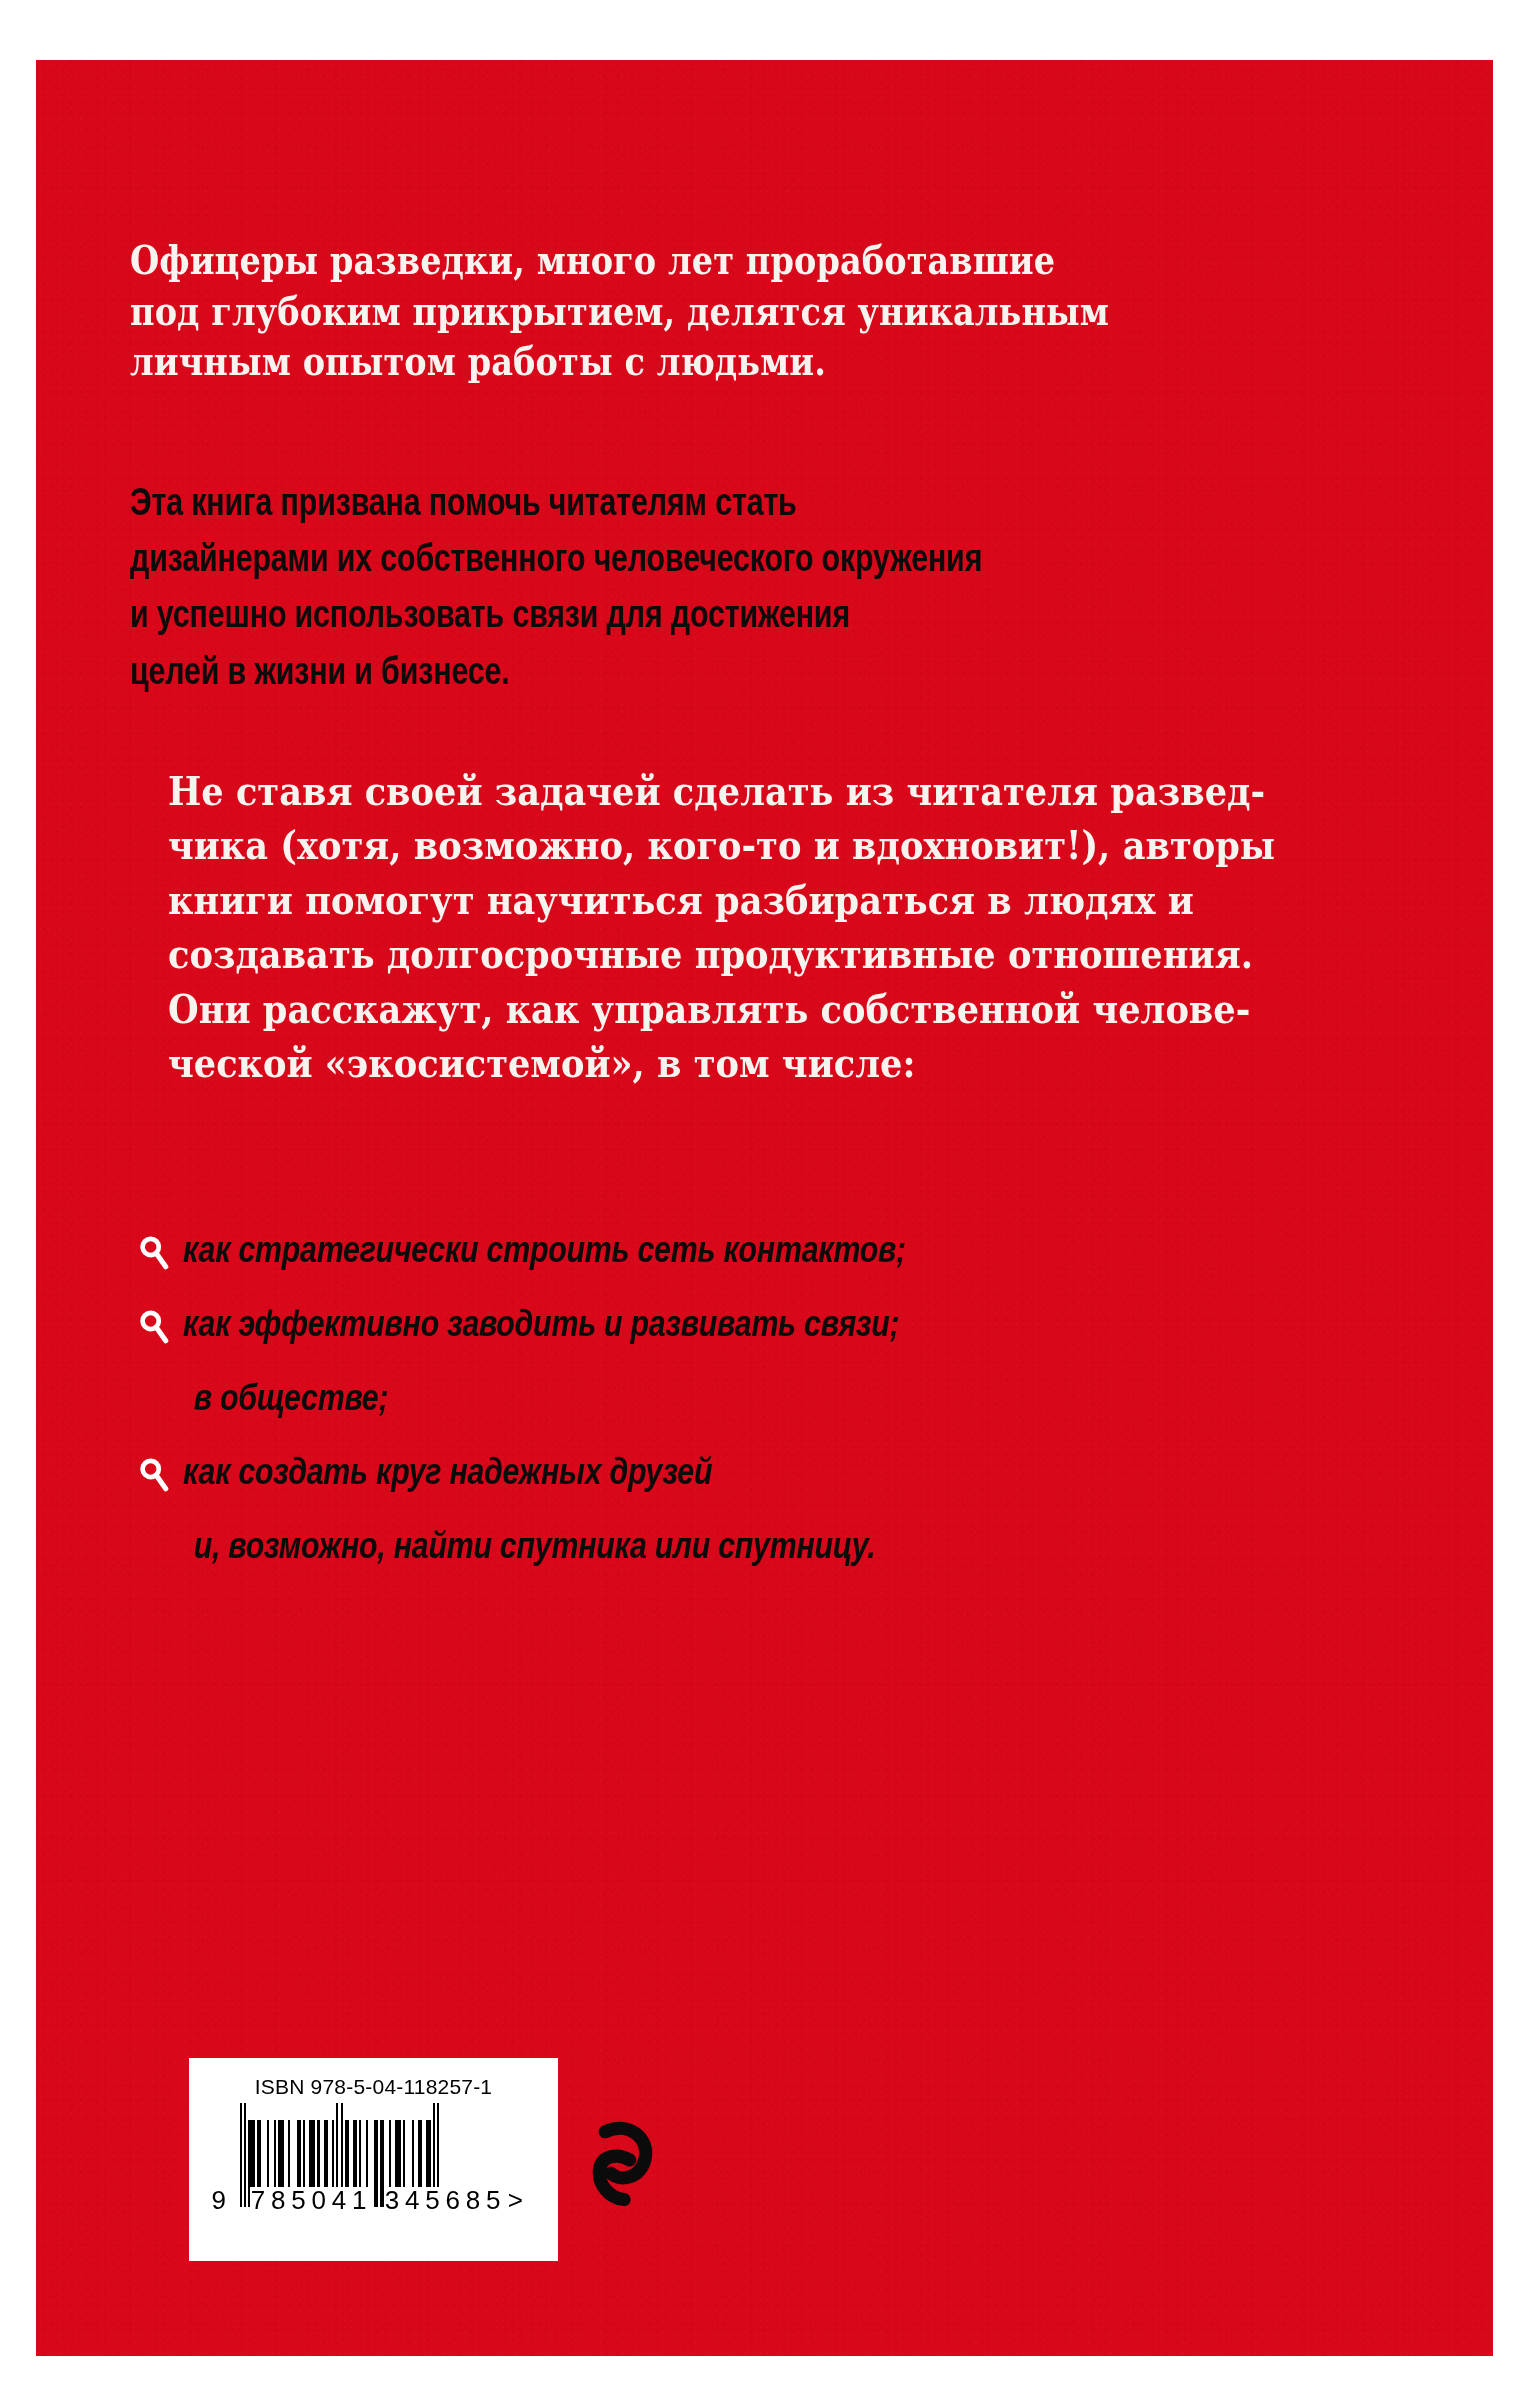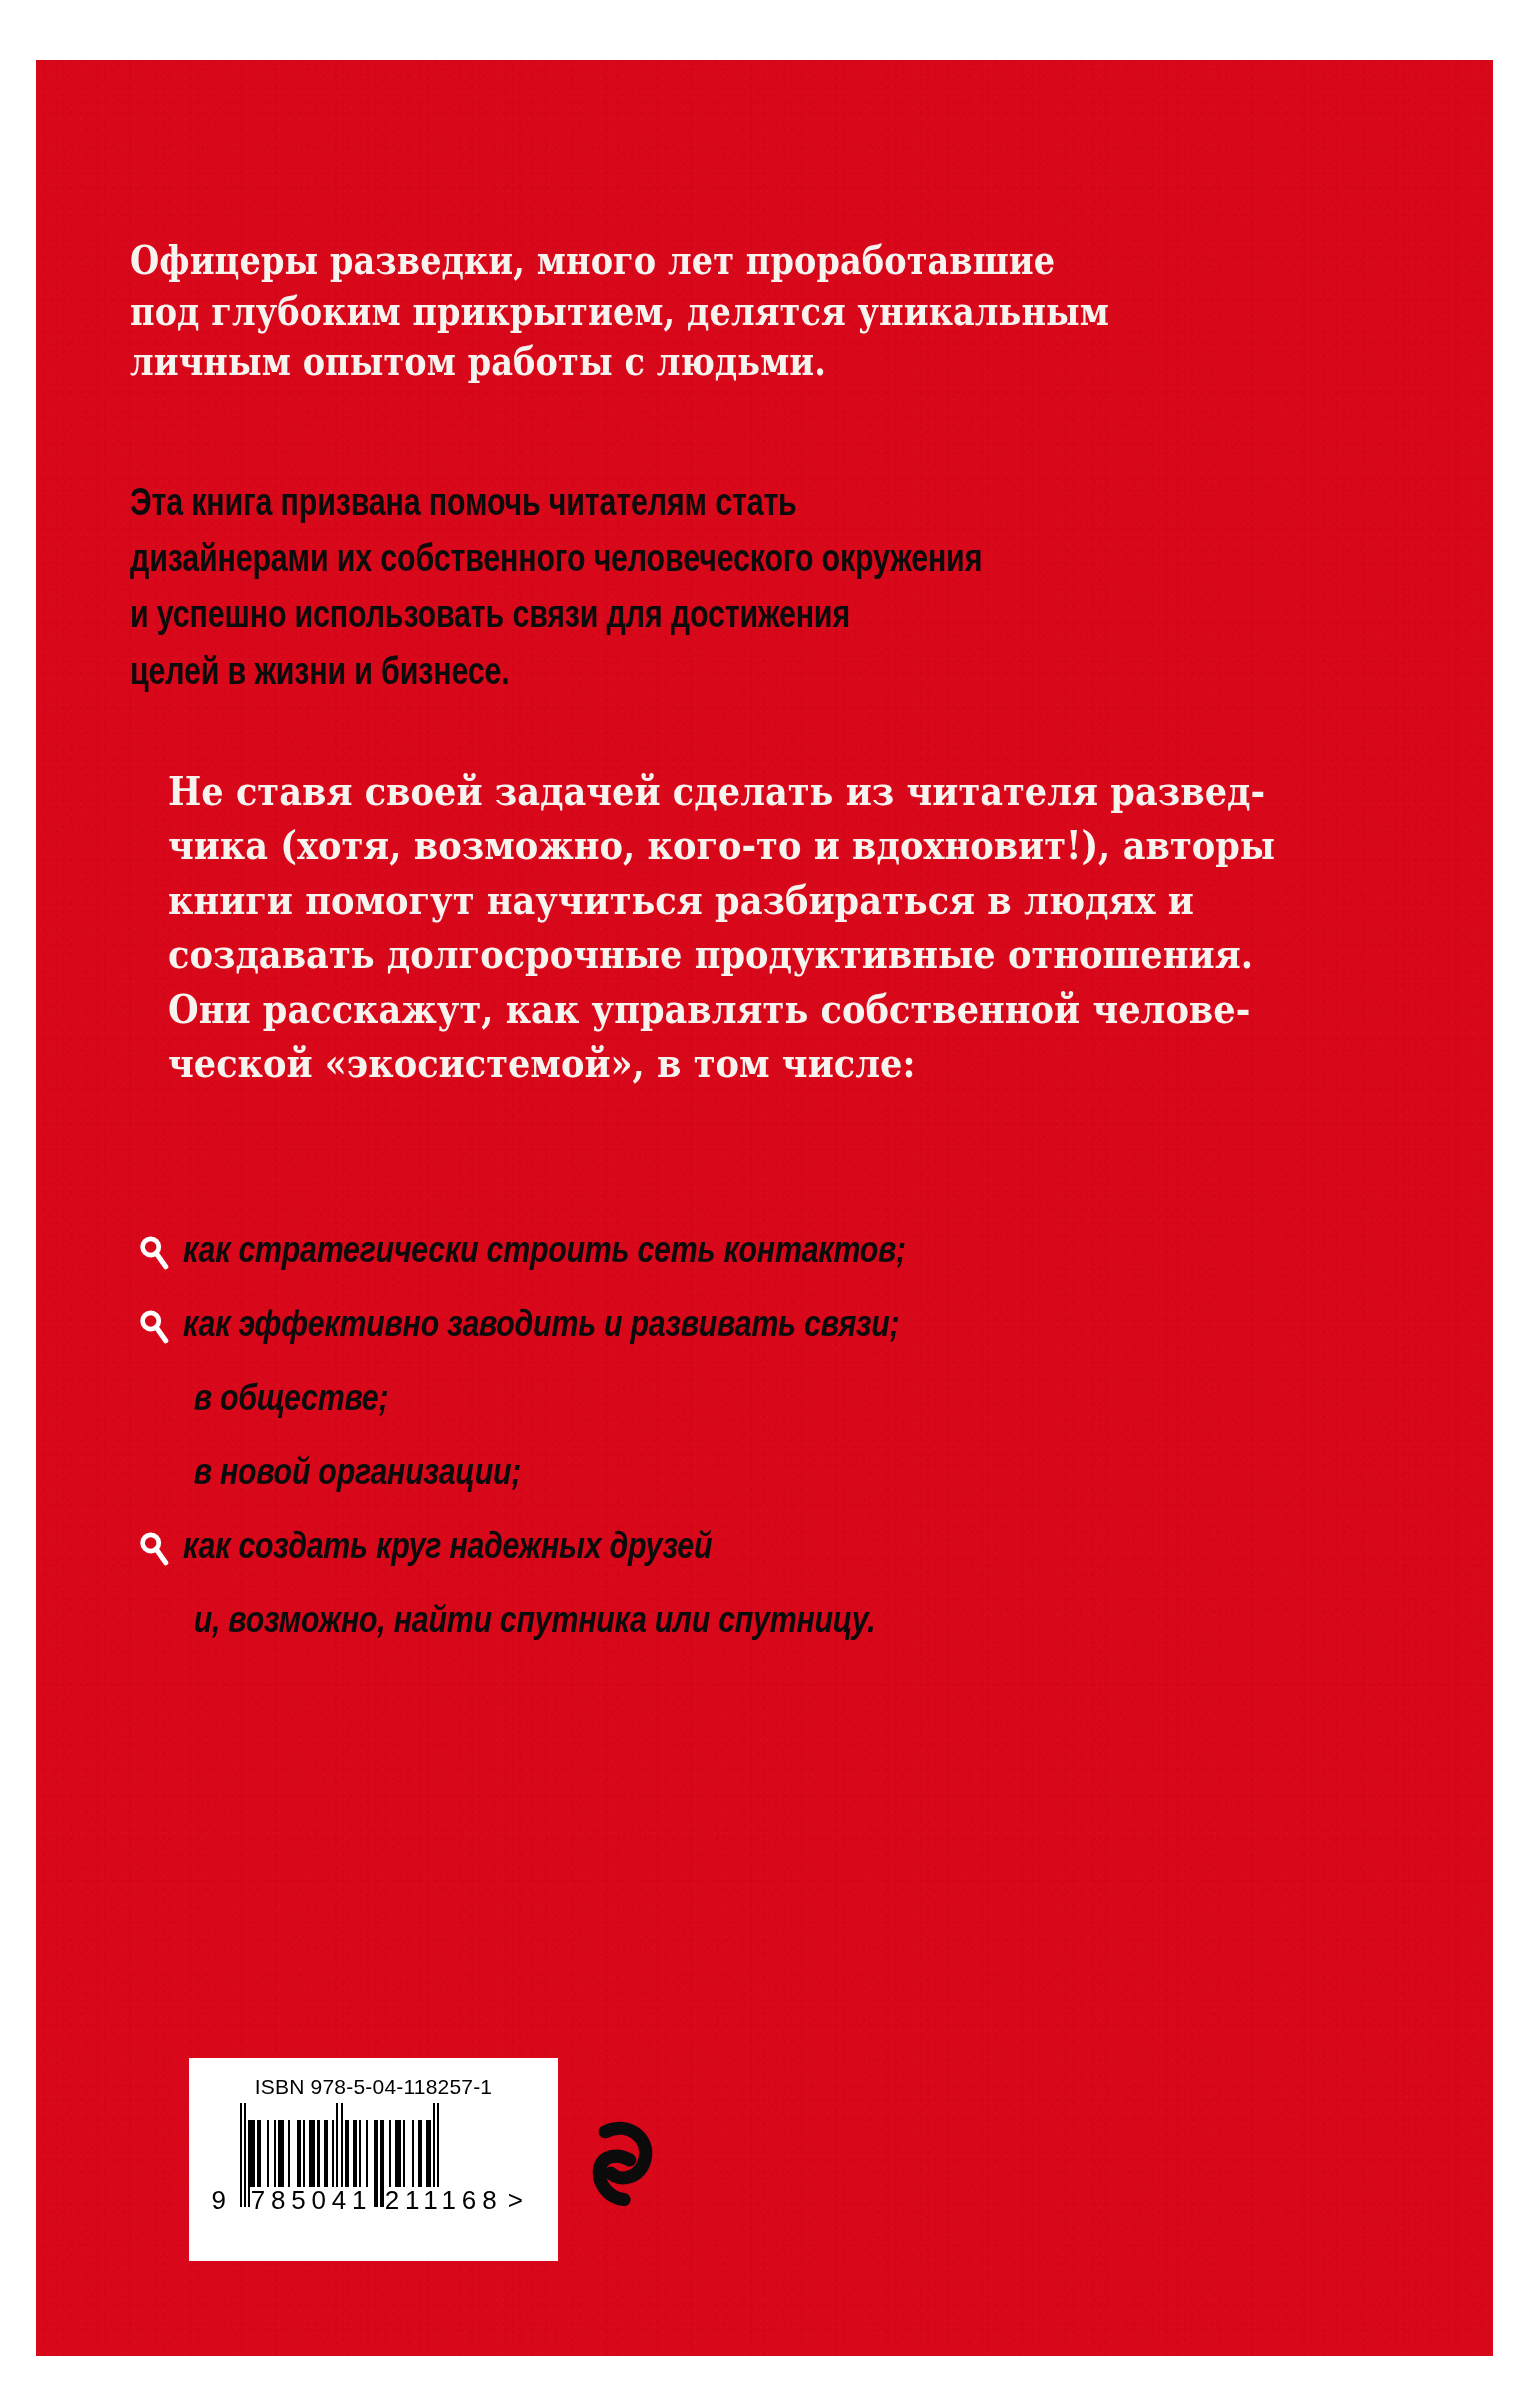--- a/index.html
+++ b/index.html
@@ -270,24 +270,20 @@
           <span class="bullet-text">как эффективно заводить и развивать связи;</span>
         </li>
 
 
         <li class="bullet-row continuation">
           <span class="bullet-icon spacer"></span>
           <span class="bullet-text">в обществе;</span>
         </li>
 
 
-        <li class="bullet-row continuation">
-          <span class="bullet-icon spacer"></span>
-          <span class="bullet-text">в новой организации;</span>
-        </li>
 
         <li class="bullet-row">
           <span class="bullet-icon">
             <svg width="32" height="38" viewBox="0 0 34 40" aria-hidden="true">
               <circle cx="13.5" cy="12.5" r="8.6" fill="none" stroke="#ffffff" stroke-width="5"></circle>
               <line x1="19.2" y1="19.0" x2="29.5" y2="33.5" stroke="#ffffff" stroke-width="5.4" stroke-linecap="round"></line>
             </svg>
           </span>
           <span class="bullet-text">как создать круг надежных друзей</span>
         </li>
@@ -396,21 +392,21 @@
               <span style="width: 2.1px; height: 87px;"></span>
               <span style="width: 2.1px; height: 87px; background: transparent;"></span>
               <span style="width: 2.1px; height: 104px;"></span>
               <span style="width: 2.1px; height: 104px; background: transparent;"></span>
               <span style="width: 2.1px; height: 104px;"></span>
             </div>
         </div>
         <div class="ean-digits">
           <span class="ean-lead">9</span>
           <span class="ean-left">785041</span>
-          <span class="ean-right">211168</span>
+          <span class="ean-right">345685</span>
           <span class="ean-tail">&gt;</span>
         </div>
       </div>
 
       <div class="publisher-logo">
         <svg width="66" height="98" viewBox="0 0 70 104" aria-hidden="true">
           <path d="M14 22 C 40 10, 62 30, 56 52 C 51 71, 30 76, 20 66" fill="none" stroke="#0b0b0b" stroke-width="14" stroke-linecap="round"></path>
           <path d="M40 52 C 26 44, 10 48, 8 62 C 6 78, 18 92, 34 94" fill="none" stroke="#0b0b0b" stroke-width="14" stroke-linecap="round"></path>
         </svg>
       </div>

